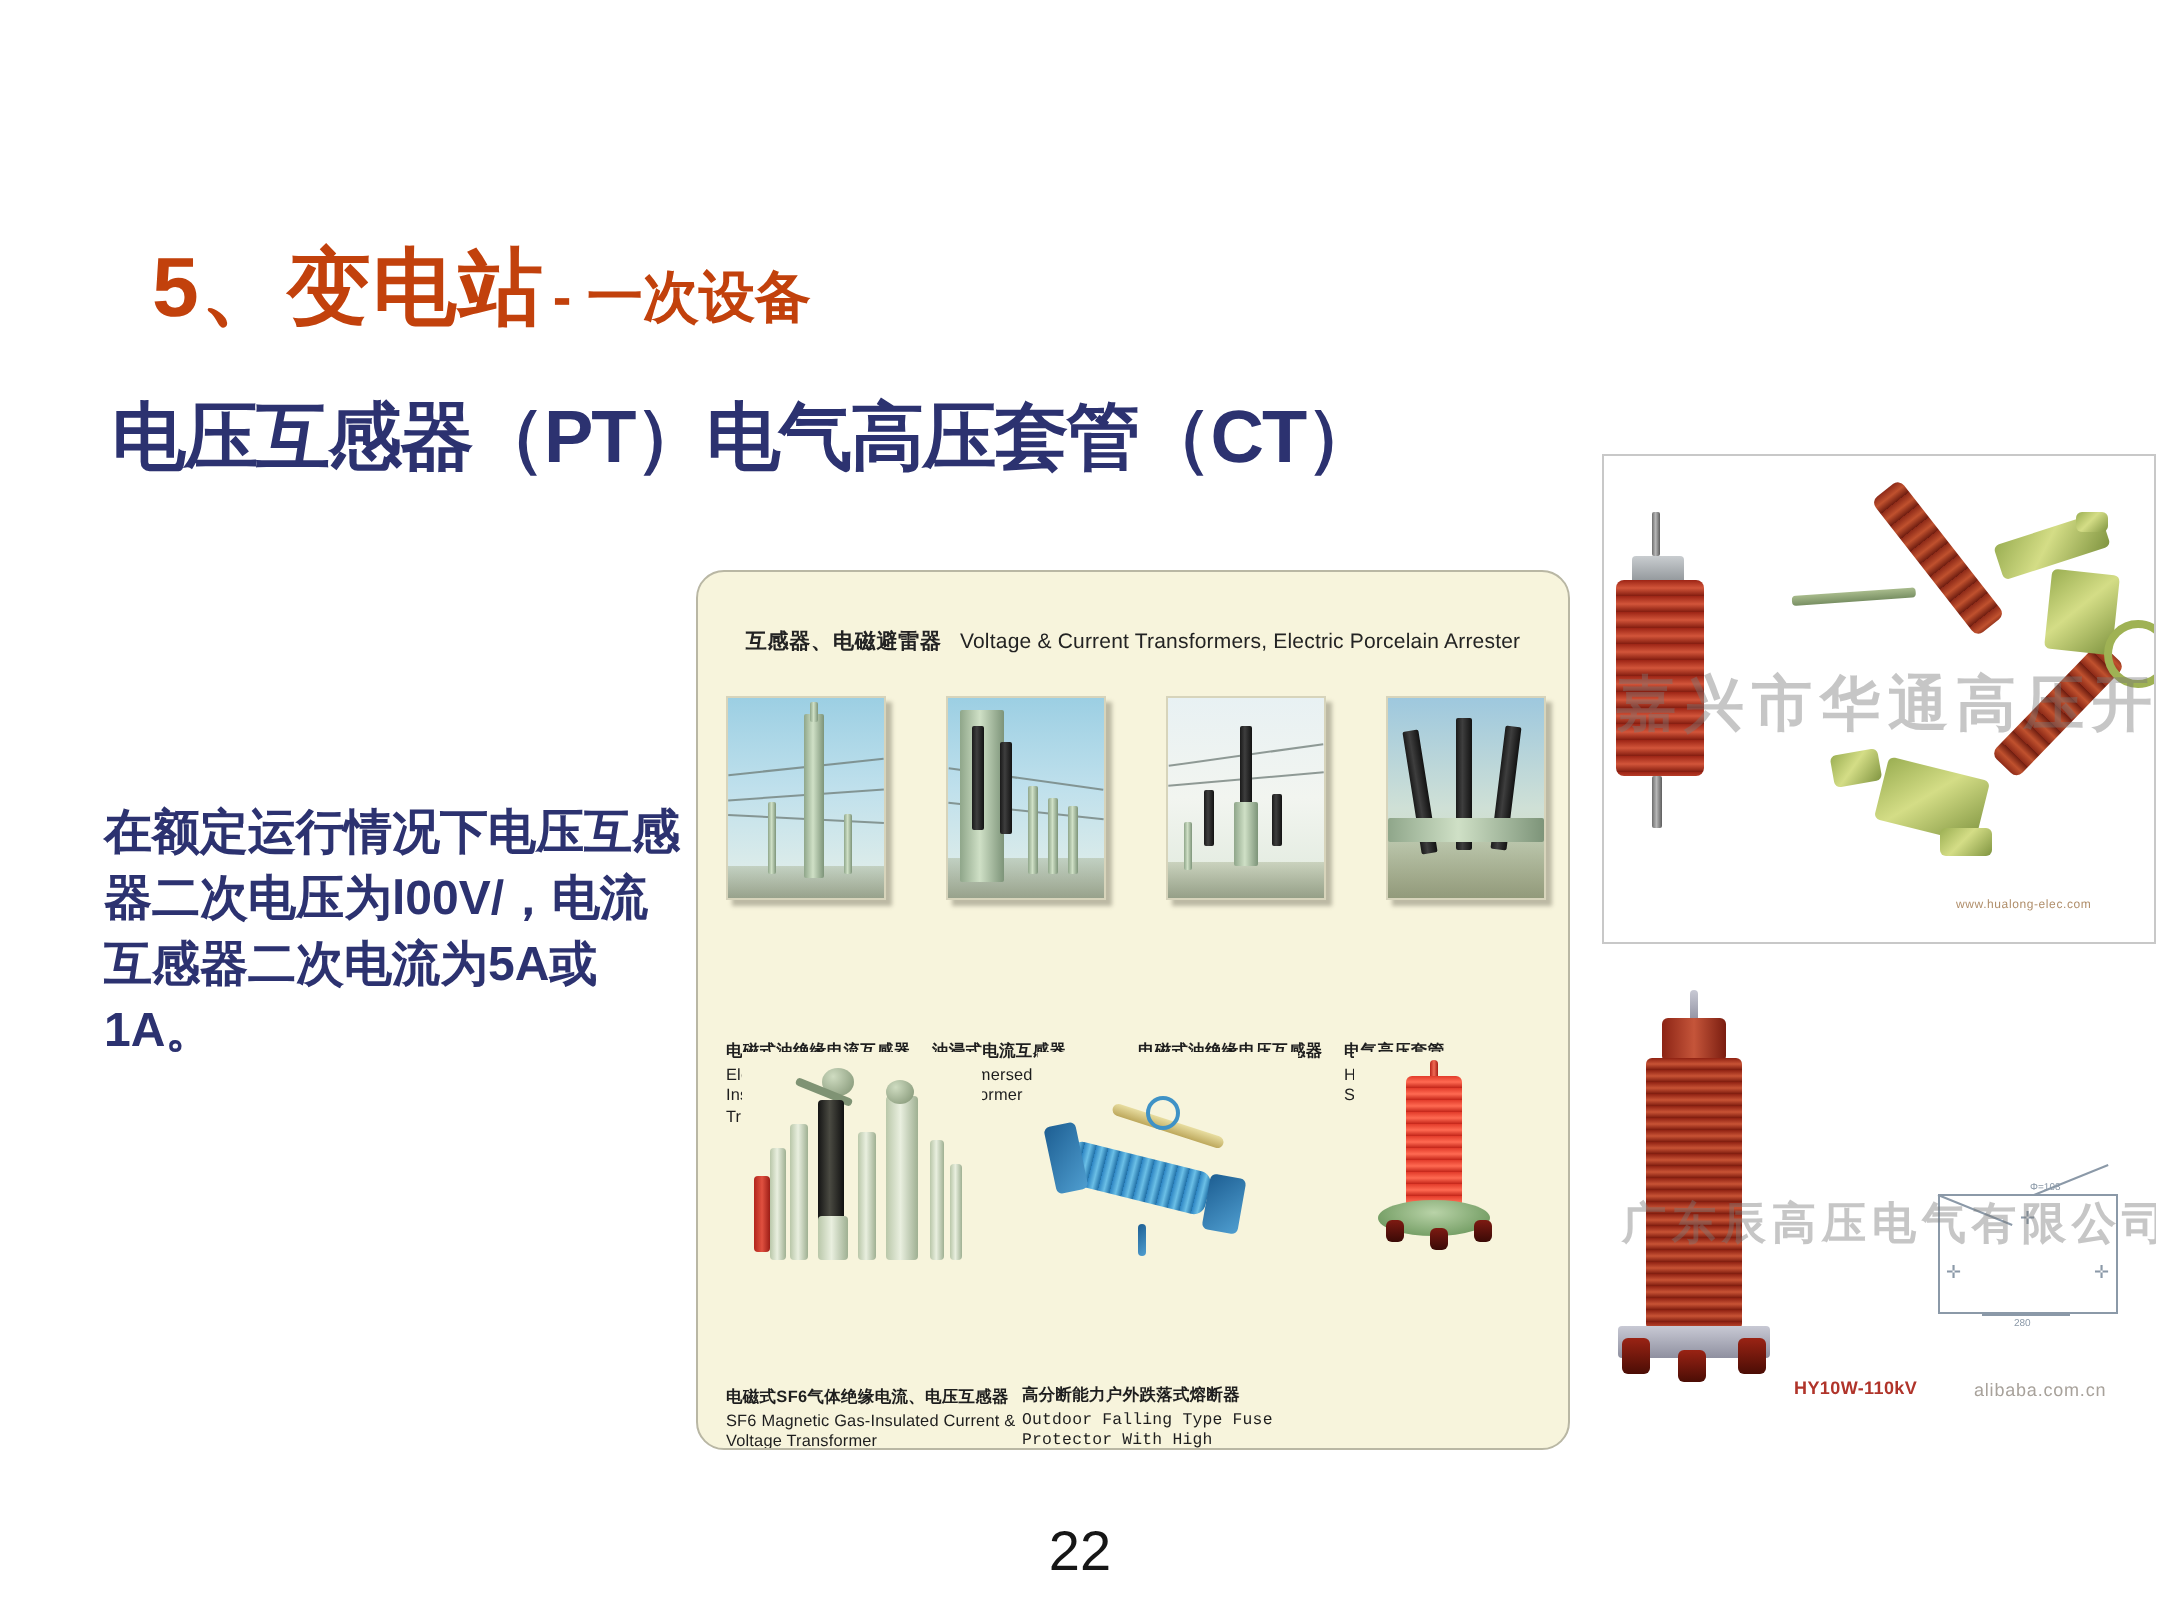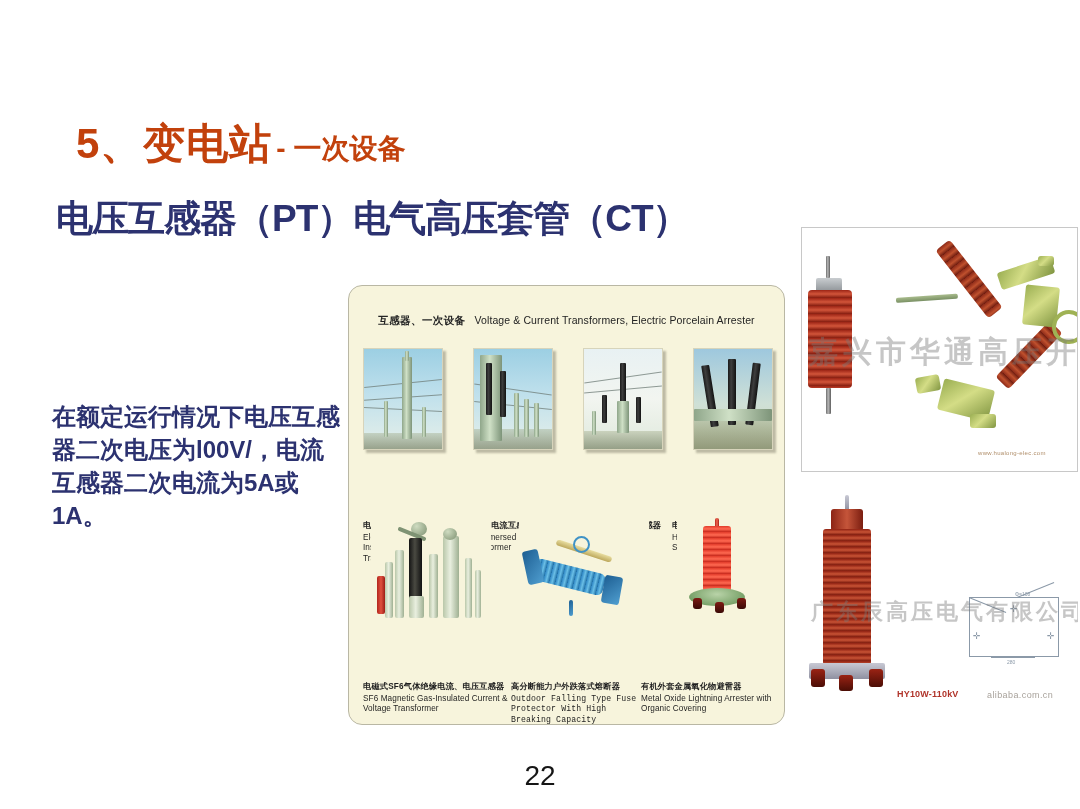--- a/index.html
+++ b/index.html
@@ -98,21 +98,21 @@
     font-weight: bold;
     letter-spacing: 0.4px;
   }
   #catalog-header .en {
     margin-left: 9px;
     letter-spacing: 0.1px;
   }
 
   .cat-row { position: absolute; left: 0; width: 100%; }
   #cat-row-1 { top: 62px; height: 200px; }
-  #cat-row-2 { top: 228px; height: 195px; }
+  #cat-row-2 { top: 240px; height: 195px; }
 
   .thumb-strip {
     position: absolute;
     left: 14px;
     top: 0;
     width: 410px;
     display: flex;
     justify-content: space-between;
   }
   .thumb {
@@ -424,21 +424,21 @@
 
 <div id="slide-subtitle">电压互感器（PT）电气高压套管（CT）</div>
 
 <div id="body-text">在额定运行情况下电压互感器二次电压为l00V/，电流互感器二次电流为5A或1A。</div>
 
 <div id="page-number">22</div>
 
 <div id="catalog-card">
 
   <div id="catalog-header">
-    <span class="cn">互感器、一次设备</span><span class="en">Voltage &amp; Current Transformers, Electric Porcelain Arrester</span>
+    <span class="cn">互感器、电磁避雷器</span><span class="en">Voltage &amp; Current Transformers, Electric Porcelain Arrester</span>
   </div>
 
   <div class="cat-row" id="cat-row-1">
 
     <div class="thumb-strip">
 
       <div class="thumb r1">
         <div class="sky"></div>
         <div class="ground" style="height:16px"></div>
         <div class="wire" style="left:0;top:34px;width:78px;transform:rotate(-6deg)"></div>
@@ -550,24 +550,20 @@
 
     <div class="cap-strip" id="cap-strip-2">
       <div class="caption">
         <span class="cn">电磁式SF6气体绝缘电流、电压互感器</span>
         <span class="en">SF6 Magnetic Gas-Insulated Current &amp; Voltage Transformer</span>
       </div>
       <div class="caption">
         <span class="cn">高分断能力户外跌落式熔断器</span>
         <span class="en">Outdoor Falling Type Fuse Protector With High Breaking Capacity</span>
       </div>
-      <div class="caption">
-        <span class="cn">有机外套金属氧化物避雷器</span>
-        <span class="en">Metal Oxide Lightning Arrester with Organic Covering</span>
-      </div>
     </div>
   </div>
 </div>
 
 <div id="photo-fuse-cutout">
 
   <div class="small-arrester-stem" style="left:24px;top:28px;width:4px;height:22px"></div>
   <div class="small-arrester-cap" style="left:14px;top:50px;width:26px;height:14px"></div>
   <div class="small-arrester-body" style="left:6px;top:62px;width:44px;height:98px"></div>
   <div class="small-arrester-stem" style="left:24px;top:160px;width:5px;height:26px"></div>

